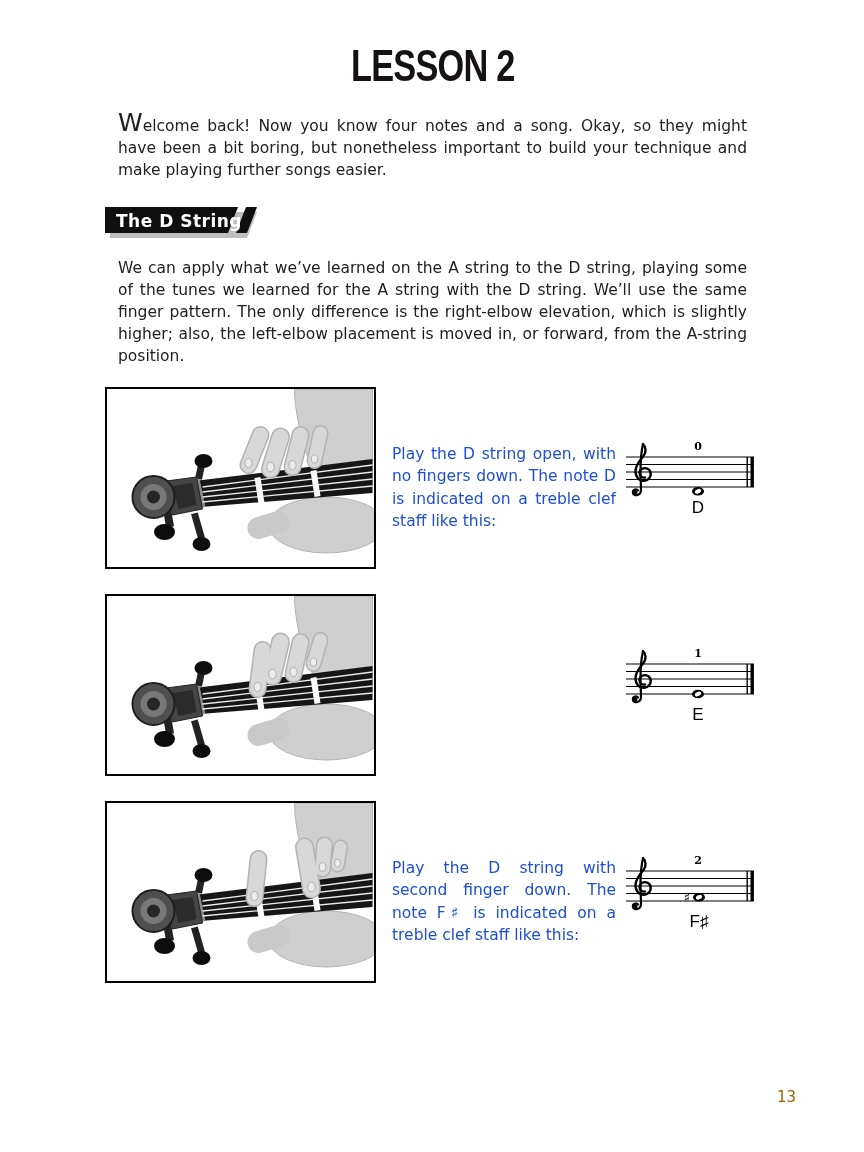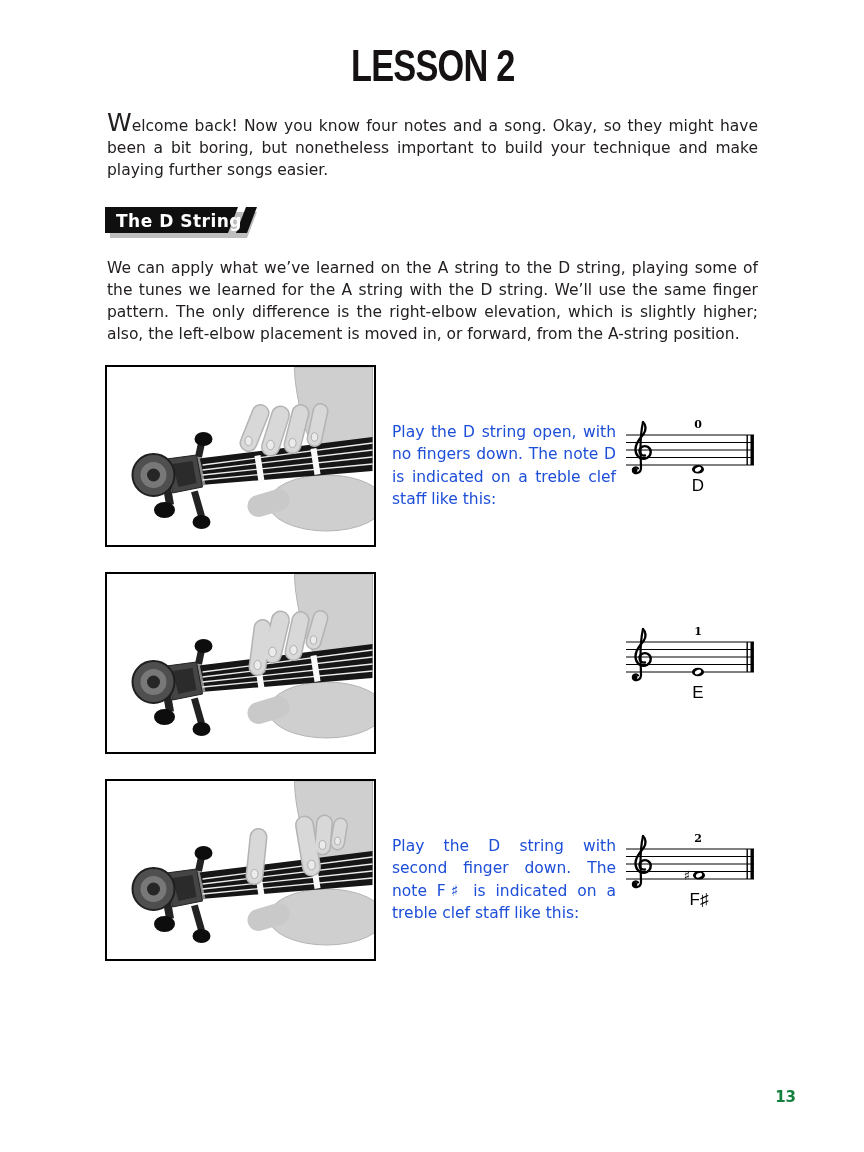--- a/index.html
+++ b/index.html
@@ -14,21 +14,21 @@
     font-family:"Liberation Sans",sans-serif;font-weight:700;font-size:44px;
     letter-spacing:-1px;transform:scaleX(0.78);transform-origin:center;
     color:#161214;line-height:1;white-space:nowrap;
   }
   .subtitle{
     text-align:center;font-style:italic;font-weight:bold;font-size:25px;
     margin-top:6px;letter-spacing:1px;color:#201c1e;
   }
   
   .para{
-    font-size:15.5px;line-height:22px;text-align:justify;margin:2px;color:#242022;
+    font-size:15.5px;line-height:22px;text-align:justify;margin:13px;color:#242022;
   }
   .p-intro{margin-top:22px;}
   .p-hint{margin-top:22px;}
   .p-section{margin-top:18px;}
   .dropcap{font-size:25px;line-height:1;font-weight:500;}
   
   .badge{position:relative;width:160px;height:32px;margin-top:26px;}
   .badge svg{position:absolute;left:0;top:0;}
   .badge-label{
     position:absolute;left:11px;top:2px;z-index:2;color:#ffffff;
@@ -42,21 +42,21 @@
     width:267px;height:178px;border:2px solid #000;background:#fff;flex:0 0 auto;
   }
   .photo svg{display:block;}
   .desc{
     flex:0 0 auto;width:224px;margin-left:16px;padding-top:40px;
     font-size:15.5px;line-height:22.5px;text-align:justify;color:#1d4ed8;
   }
   .staffbox{margin-left:auto;width:140px;padding-top:44px;flex:0 0 auto;}
   
   .pagenum{
-    position:absolute;right:68px;bottom:46px;font-size:15px;font-weight:bold;color:#15803d;
+    position:absolute;right:68px;bottom:46px;font-size:15px;font-weight:normal;color:#a16207;
   }
 </style>
 </head>
 <body>
 
 <div class="page">
 
   <div class="title-wrap">
     <div class="title">LESSON 2</div>
   </div>

